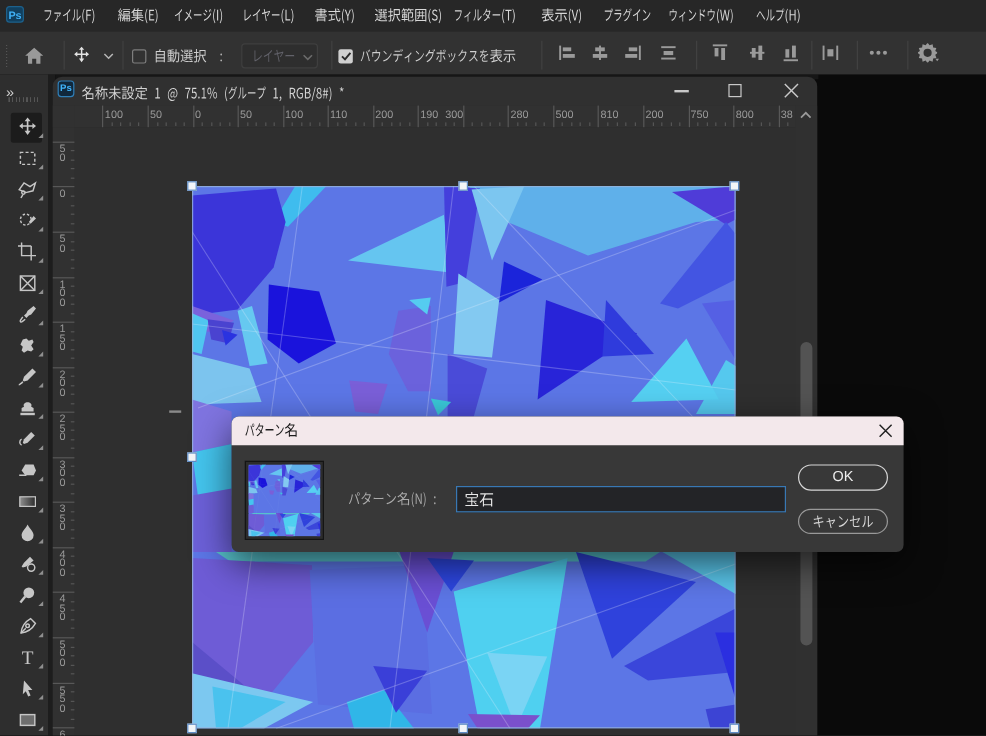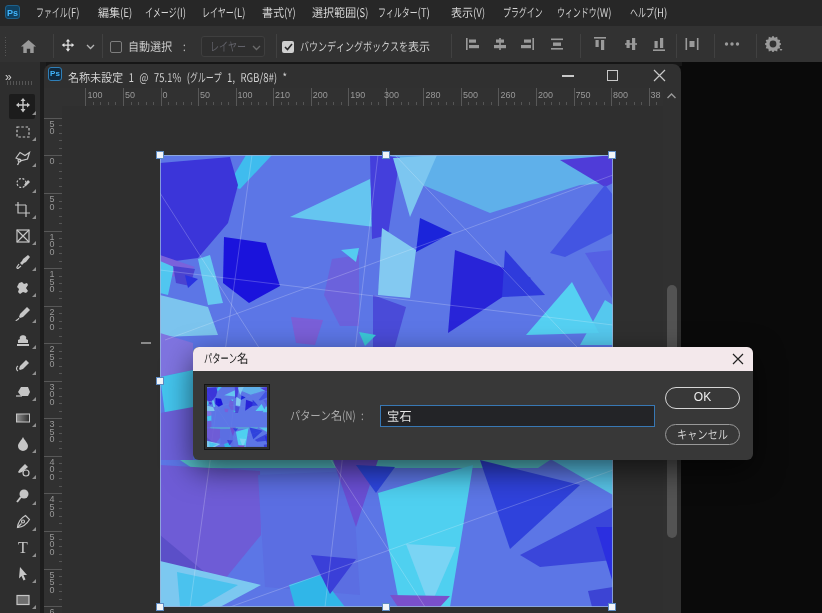--- a/index.html
+++ b/index.html
@@ -277,57 +277,57 @@
 <div style="position:absolute;left:213.1px;top:102px;width:1px;height:3px;background:#555"></div>
 <div style="position:absolute;left:220.6px;top:102px;width:1px;height:3px;background:#555"></div>
 <div style="position:absolute;left:228.1px;top:102px;width:1px;height:3px;background:#555"></div>
 <div style="position:absolute;left:235.6px;top:88px;width:1px;height:18px;background:#585858"></div>
 <div style="position:absolute;left:237.6px;top:90px;font:9px 'Liberation Sans',sans-serif;color:#999">100</div>
 <div style="position:absolute;left:243.1px;top:102px;width:1px;height:3px;background:#555"></div>
 <div style="position:absolute;left:250.6px;top:102px;width:1px;height:3px;background:#555"></div>
 <div style="position:absolute;left:258.1px;top:102px;width:1px;height:3px;background:#555"></div>
 <div style="position:absolute;left:265.6px;top:102px;width:1px;height:3px;background:#555"></div>
 <div style="position:absolute;left:273.1px;top:88px;width:1px;height:18px;background:#585858"></div>
-<div style="position:absolute;left:275.1px;top:90px;font:9px 'Liberation Sans',sans-serif;color:#999">210</div>
+<div style="position:absolute;left:275.1px;top:90px;font:9px 'Liberation Sans',sans-serif;color:#999">110</div>
 <div style="position:absolute;left:280.7px;top:102px;width:1px;height:3px;background:#555"></div>
 <div style="position:absolute;left:288.2px;top:102px;width:1px;height:3px;background:#555"></div>
 <div style="position:absolute;left:295.7px;top:102px;width:1px;height:3px;background:#555"></div>
 <div style="position:absolute;left:303.2px;top:102px;width:1px;height:3px;background:#555"></div>
 <div style="position:absolute;left:310.7px;top:88px;width:1px;height:18px;background:#585858"></div>
 <div style="position:absolute;left:312.7px;top:90px;font:9px 'Liberation Sans',sans-serif;color:#999">200</div>
 <div style="position:absolute;left:318.2px;top:102px;width:1px;height:3px;background:#555"></div>
 <div style="position:absolute;left:325.7px;top:102px;width:1px;height:3px;background:#555"></div>
 <div style="position:absolute;left:333.2px;top:102px;width:1px;height:3px;background:#555"></div>
 <div style="position:absolute;left:340.7px;top:102px;width:1px;height:3px;background:#555"></div>
 <div style="position:absolute;left:348.2px;top:88px;width:1px;height:18px;background:#585858"></div>
 <div style="position:absolute;left:350.2px;top:90px;font:9px 'Liberation Sans',sans-serif;color:#999">190</div>
 <div style="position:absolute;left:355.8px;top:102px;width:1px;height:3px;background:#555"></div>
 <div style="position:absolute;left:363.3px;top:102px;width:1px;height:3px;background:#555"></div>
 <div style="position:absolute;left:370.8px;top:102px;width:1px;height:3px;background:#555"></div>
 <div style="position:absolute;left:378.3px;top:102px;width:1px;height:3px;background:#555"></div>
 <div style="position:absolute;left:385.8px;top:88px;width:1px;height:18px;background:#585858"></div>
-<div style="position:absolute;left:384px;top:90px;font:9px 'Liberation Sans',sans-serif;color:#999">300</div>
+<div style="position:absolute;left:371px;top:90px;font:9px 'Liberation Sans',sans-serif;color:#999">300</div>
 <div style="position:absolute;left:393.3px;top:102px;width:1px;height:3px;background:#555"></div>
 <div style="position:absolute;left:400.8px;top:102px;width:1px;height:3px;background:#555"></div>
 <div style="position:absolute;left:408.3px;top:102px;width:1px;height:3px;background:#555"></div>
 <div style="position:absolute;left:415.8px;top:102px;width:1px;height:3px;background:#555"></div>
 <div style="position:absolute;left:423.4px;top:88px;width:1px;height:18px;background:#585858"></div>
 <div style="position:absolute;left:425.4px;top:90px;font:9px 'Liberation Sans',sans-serif;color:#999">280</div>
 <div style="position:absolute;left:430.9px;top:102px;width:1px;height:3px;background:#555"></div>
 <div style="position:absolute;left:438.4px;top:102px;width:1px;height:3px;background:#555"></div>
 <div style="position:absolute;left:445.9px;top:102px;width:1px;height:3px;background:#555"></div>
 <div style="position:absolute;left:453.4px;top:102px;width:1px;height:3px;background:#555"></div>
 <div style="position:absolute;left:460.9px;top:88px;width:1px;height:18px;background:#585858"></div>
 <div style="position:absolute;left:462.9px;top:90px;font:9px 'Liberation Sans',sans-serif;color:#999">500</div>
 <div style="position:absolute;left:468.4px;top:102px;width:1px;height:3px;background:#555"></div>
 <div style="position:absolute;left:475.9px;top:102px;width:1px;height:3px;background:#555"></div>
 <div style="position:absolute;left:483.4px;top:102px;width:1px;height:3px;background:#555"></div>
 <div style="position:absolute;left:490.9px;top:102px;width:1px;height:3px;background:#555"></div>
 <div style="position:absolute;left:498.4px;top:88px;width:1px;height:18px;background:#585858"></div>
-<div style="position:absolute;left:500.4px;top:90px;font:9px 'Liberation Sans',sans-serif;color:#999">260</div>
+<div style="position:absolute;left:500.4px;top:90px;font:9px 'Liberation Sans',sans-serif;color:#999">810</div>
 <div style="position:absolute;left:506.0px;top:102px;width:1px;height:3px;background:#555"></div>
 <div style="position:absolute;left:513.5px;top:102px;width:1px;height:3px;background:#555"></div>
 <div style="position:absolute;left:521.0px;top:102px;width:1px;height:3px;background:#555"></div>
 <div style="position:absolute;left:528.5px;top:102px;width:1px;height:3px;background:#555"></div>
 <div style="position:absolute;left:536.0px;top:88px;width:1px;height:18px;background:#585858"></div>
 <div style="position:absolute;left:538.0px;top:90px;font:9px 'Liberation Sans',sans-serif;color:#999">200</div>
 <div style="position:absolute;left:543.5px;top:102px;width:1px;height:3px;background:#555"></div>
 <div style="position:absolute;left:551.0px;top:102px;width:1px;height:3px;background:#555"></div>
 <div style="position:absolute;left:558.5px;top:102px;width:1px;height:3px;background:#555"></div>
 <div style="position:absolute;left:566.0px;top:102px;width:1px;height:3px;background:#555"></div>

